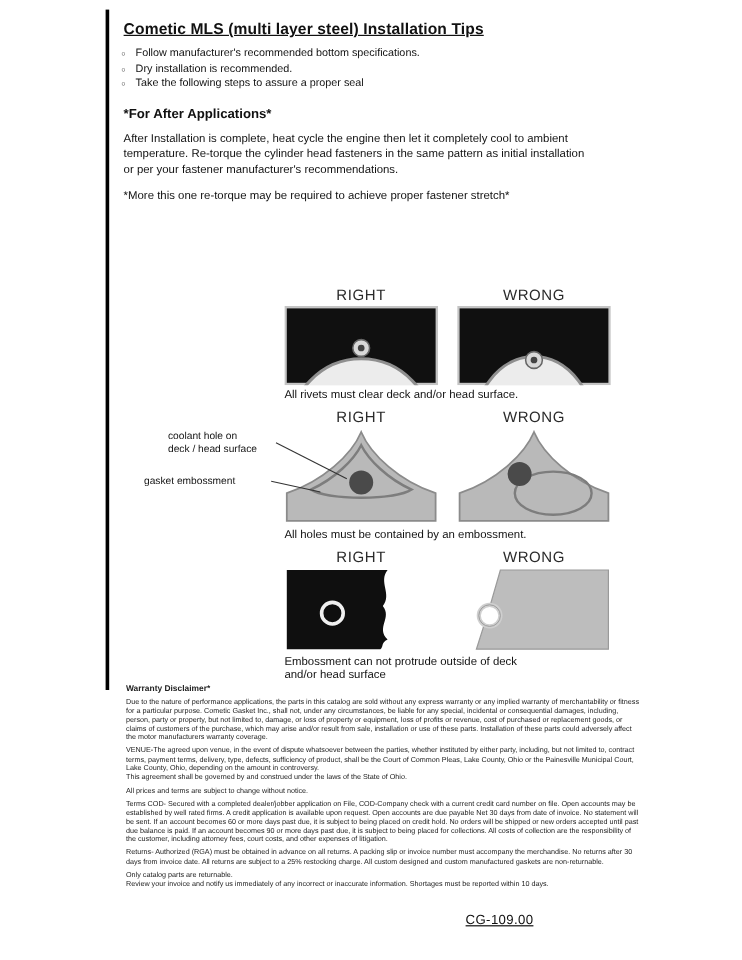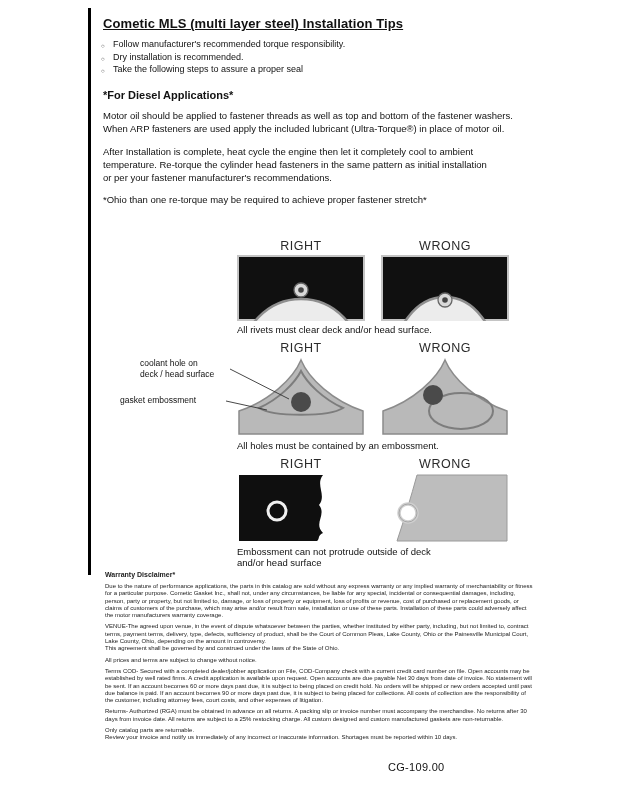--- a/index.html
+++ b/index.html
@@ -33,44 +33,42 @@
 
   .callout { position:absolute; font-size:8.5px; line-height:10.5px; white-space:pre-line; color:#111; }
   .callout-hole { left:-97px; top:1px; width:92px; }
   .callout-emboss { left:-117px; top:38px; width:104px; }
   .callout-lines { position:absolute; left:-115px; top:0; width:190px; height:80px; pointer-events:none; }
 
   .disclaimer { position:absolute; left:105px; top:571px; width:428px; color:#222; }
   .disc-heading { font-size:7px; font-weight:bold; margin-bottom:5px; }
   .disc-para { font-size:6px; line-height:7.3px; margin-bottom:4px; white-space:pre-line; }
 
-  .footer { position:absolute; left:388px; top:761px; font-size:11px; letter-spacing:0.3px; color:#111; }
+  .footer { position:absolute; left:388px; top:761px; font-size:11px; letter-spacing:0.3px; color:#111;text-decoration:underline; }
 </style>
 </head>
 <body>
 
 <div class="page">
   <div class="left-rule"></div>
 
   <div class="content">
     <div class="title">Cometic MLS (multi layer steel) Installation Tips</div>
 
     <ul class="tips">
-      <li>Follow manufacturer's recommended torque responsibility.</li>
+      <li>Follow manufacturer's recommended bottom specifications.</li>
       <li>Dry installation is recommended.</li>
       <li>Take the following steps to assure a proper seal</li>
     </ul>
 
-    <div class="diesel-heading">*For Diesel Applications*</div>
-    <div class="para">Motor oil should be applied to fastener threads as well as top and bottom of the fastener washers.
-When ARP fasteners are used apply the included lubricant (Ultra-Torque®) in place of motor oil.</div>
+    <div class="diesel-heading">*For After Applications*</div>
     <div class="para">After Installation is complete, heat cycle the engine then let it completely cool to ambient
 temperature. Re-torque the cylinder head fasteners in the same pattern as initial installation
 or per your fastener manufacturer's recommendations.</div>
-    <div class="note">*Ohio than one re-torque may be required to achieve proper fastener stretch*</div>
+    <div class="note">*More this one re-torque may be required to achieve proper fastener stretch*</div>
   </div>
 
   <div class="diagrams">
 
     <div class="diag-row">
       <div class="diag-labels">
         <span>RIGHT</span>
         <span>WRONG</span>
       </div>
       <div class="panels">

